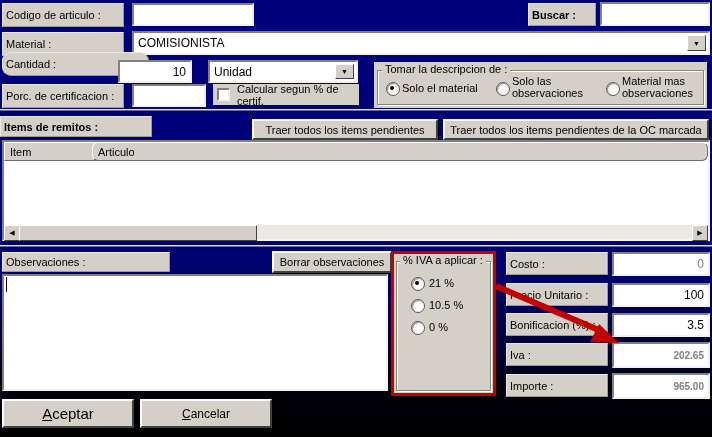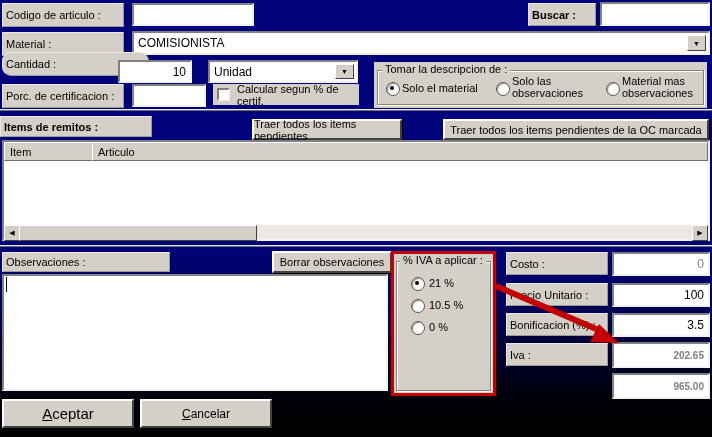--- a/index.html
+++ b/index.html
@@ -72,26 +72,26 @@
     <span class="rlabel" style="left:28px;top:20px;width:90px;">Solo el material</span>
     <span class="radio" style="left:122px;top:20px;"></span>
     <span class="rlabel" style="left:138px;top:13px;width:82px;">Solo las observaciones</span>
     <span class="radio" style="left:232px;top:20px;"></span>
     <span class="rlabel" style="left:248px;top:13px;width:82px;">Material mas observaciones</span>
   </div>
 
   <div class="abs sep" style="left:0;top:109px;width:712px;"></div>
 
   <div class="abs lbl bold" style="left:0;top:116px;width:152px;height:21px;">Items de remitos :</div>
-  <div class="abs btn" style="left:252px;top:119px;width:150px;height:21px;">Traer todos los items pendientes</div>
+  <div class="abs btn" style="left:252px;top:119px;width:186px;height:21px;">Traer todos los items pendientes</div>
   <div class="abs btn" style="left:443px;top:119px;width:266px;height:21px;">Traer todos los items pendientes de la OC marcada</div>
 
   <div class="abs list" style="left:2px;top:140px;width:708px;height:101px;">
     <div class="hcell" style="left:0;width:88px;">Item</div>
-    <div class="hcell" style="left:88px;right:0;">Articulo</div>
+    <div class="hcell" style="left:88px;right:0;border-radius:6px;">Articulo</div>
     <div class="sb">
       <span class="sb-btn" style="left:0;">◀</span>
       <span class="sb-thumb" style="left:15px;width:236px;"></span>
       <span class="sb-btn" style="right:0;">▶</span>
     </div>
   </div>
 
   <div class="abs sep" style="left:0;top:245px;width:712px;"></div>
 
   <div class="abs lbl" style="left:2px;top:252px;width:168px;height:20px;">Observaciones :</div>
@@ -115,20 +115,21 @@
 
   <div class="abs lbl" style="left:506px;top:283px;width:102px;height:23px;">Precio Unitario :</div>
   <div class="abs field right" style="left:612px;top:283px;width:98px;height:24px;">100</div>
 
   <div class="abs lbl" style="left:506px;top:313px;width:102px;height:23px;">Bonificacion (%) :</div>
   <div class="abs field right" style="left:612px;top:313px;width:98px;height:24px;">3.5</div>
 
   <div class="abs lbl" style="left:506px;top:343px;width:102px;height:23px;">Iva :</div>
   <div class="abs field right dim big" style="left:612px;top:342px;width:98px;height:26px;">202.65</div>
 
+  <div class="abs lbl" style="left:506px;top:374px;width:102px;height:23px;">Importe :</div>
   <div class="abs field right dim big" style="left:612px;top:373px;width:98px;height:26px;">965.00</div>
 
   <svg class="abs" style="left:0;top:0;width:712px;height:437px;pointer-events:none;" viewBox="0 0 712 437">
     <line x1="496" y1="286" x2="601" y2="331" stroke="#c40000" stroke-width="6"></line>
     <polygon points="619,343 590,342 599,324" fill="#c40000"></polygon>
   </svg>
 
   <div class="abs btn" style="left:2px;top:399px;width:132px;height:29px;font-size:15px;">
     <span><u>A</u>ceptar</span>
   </div>

